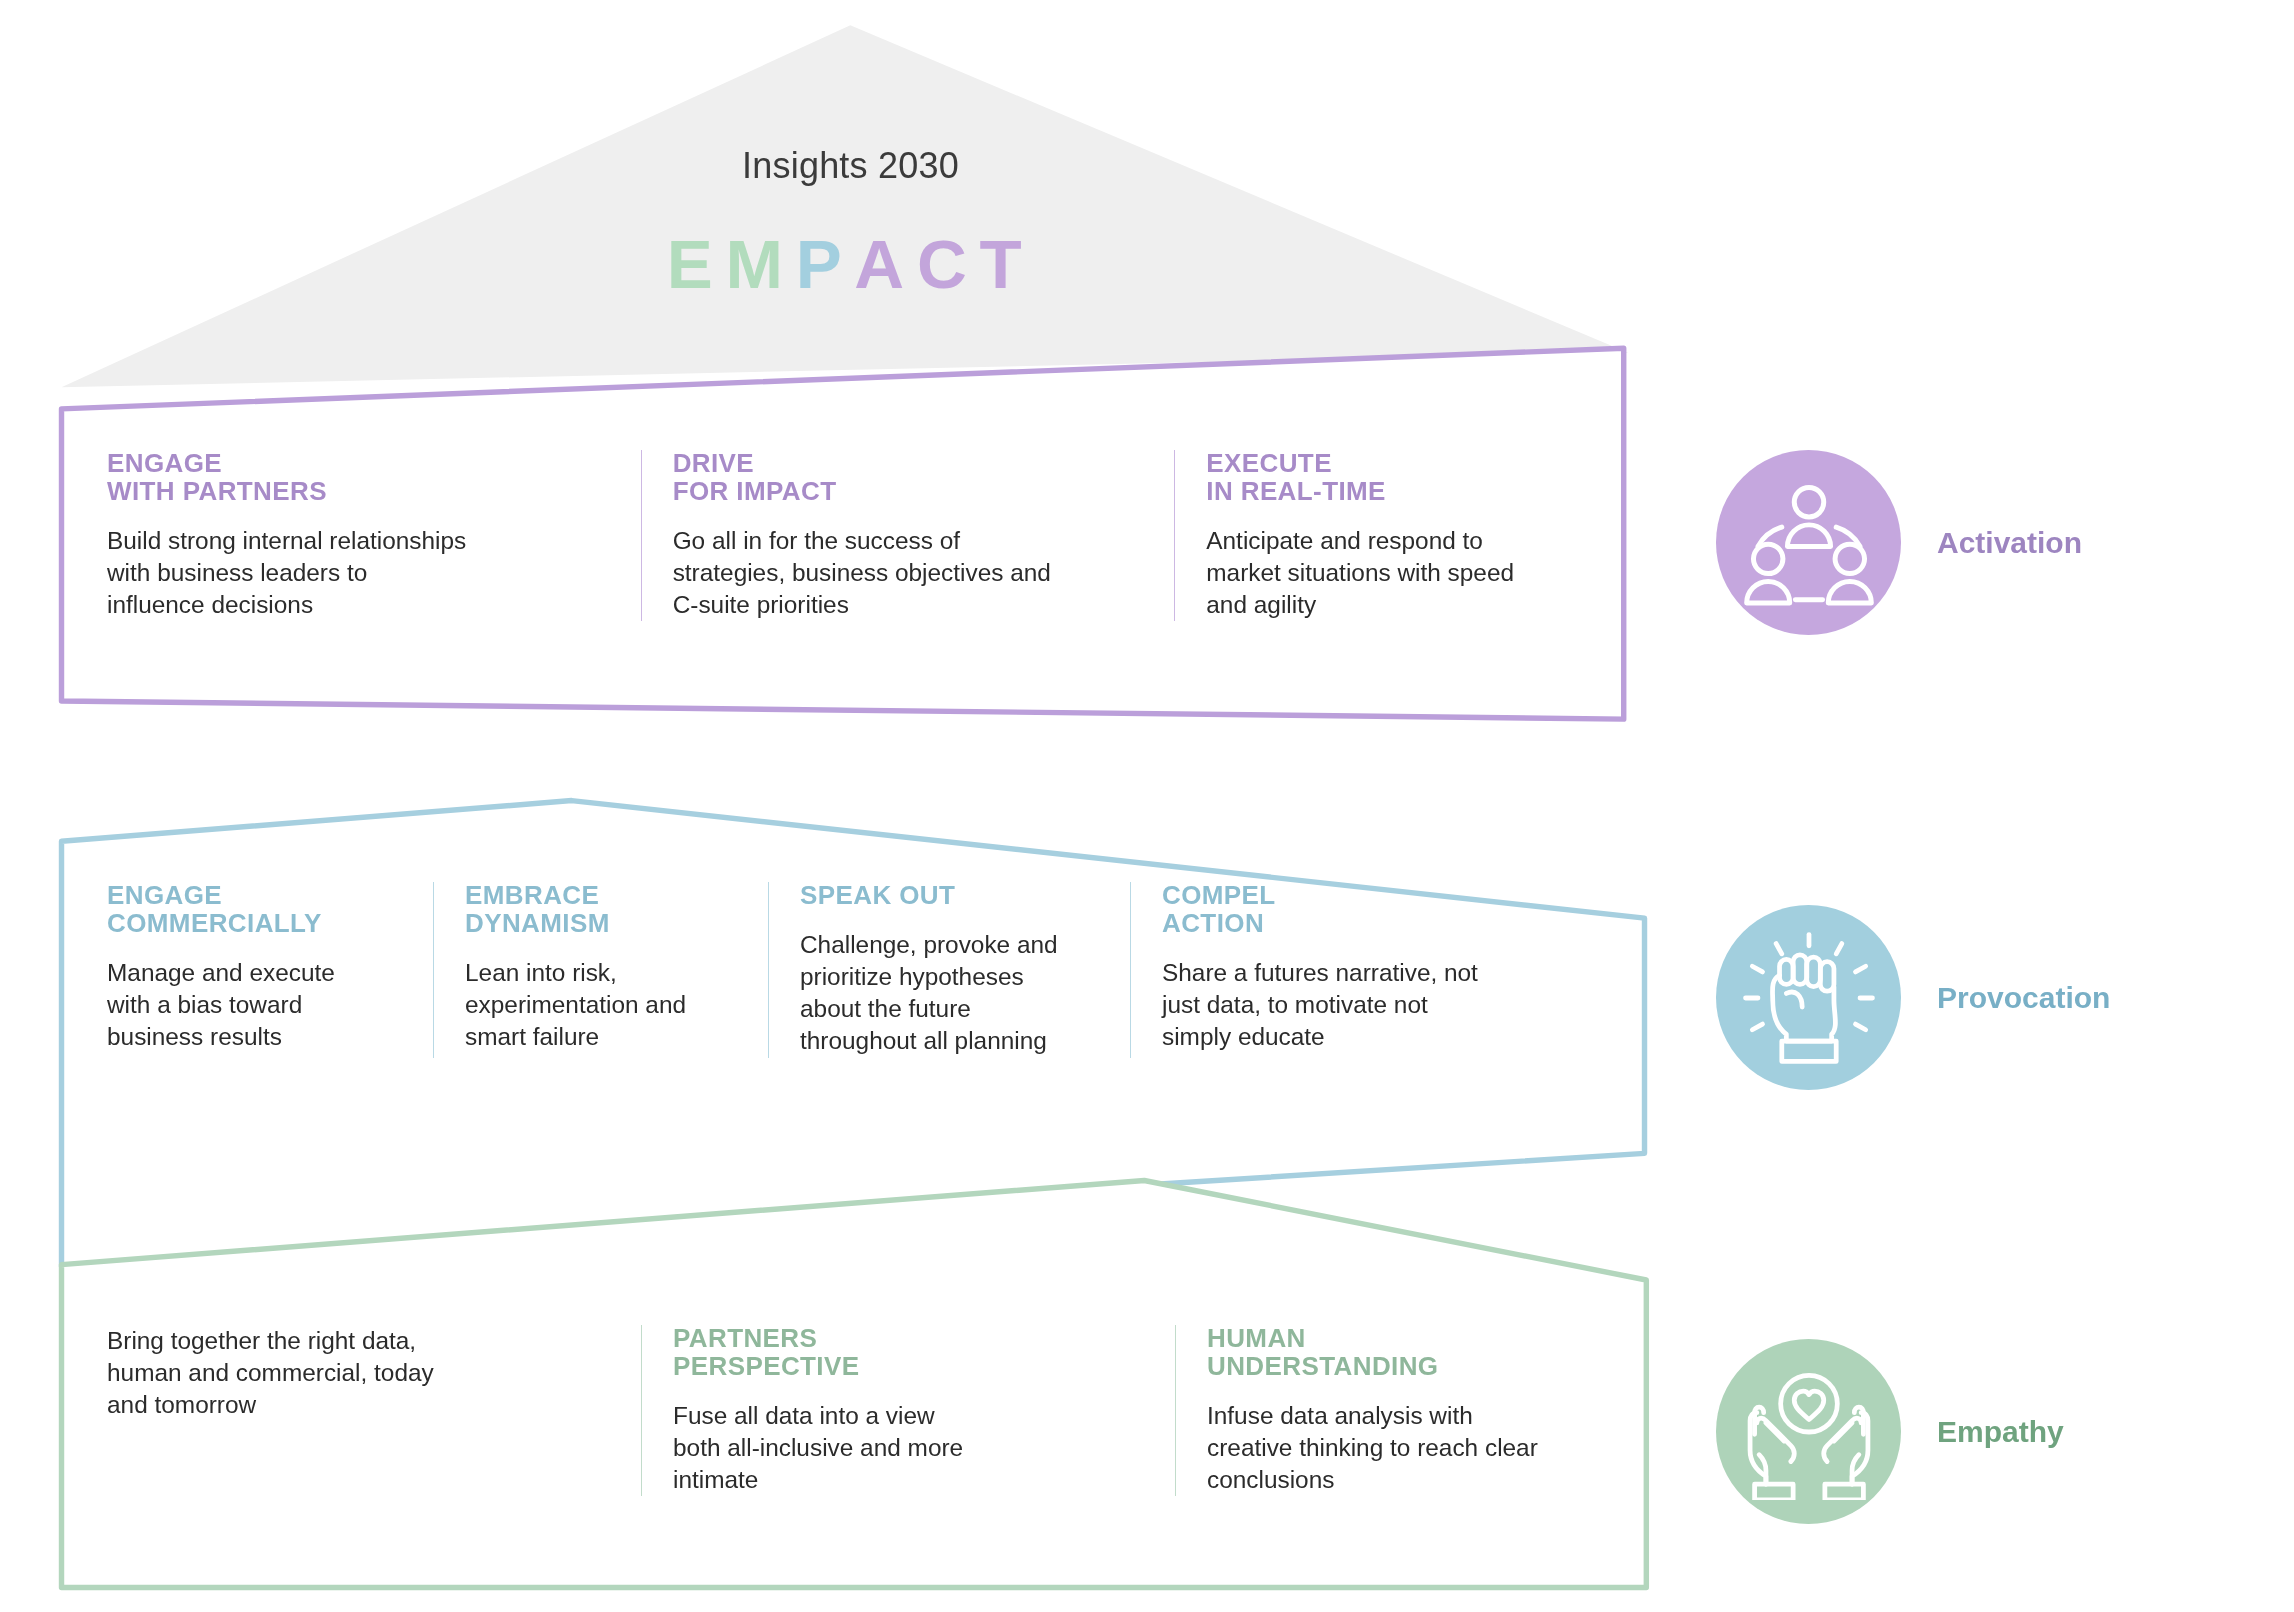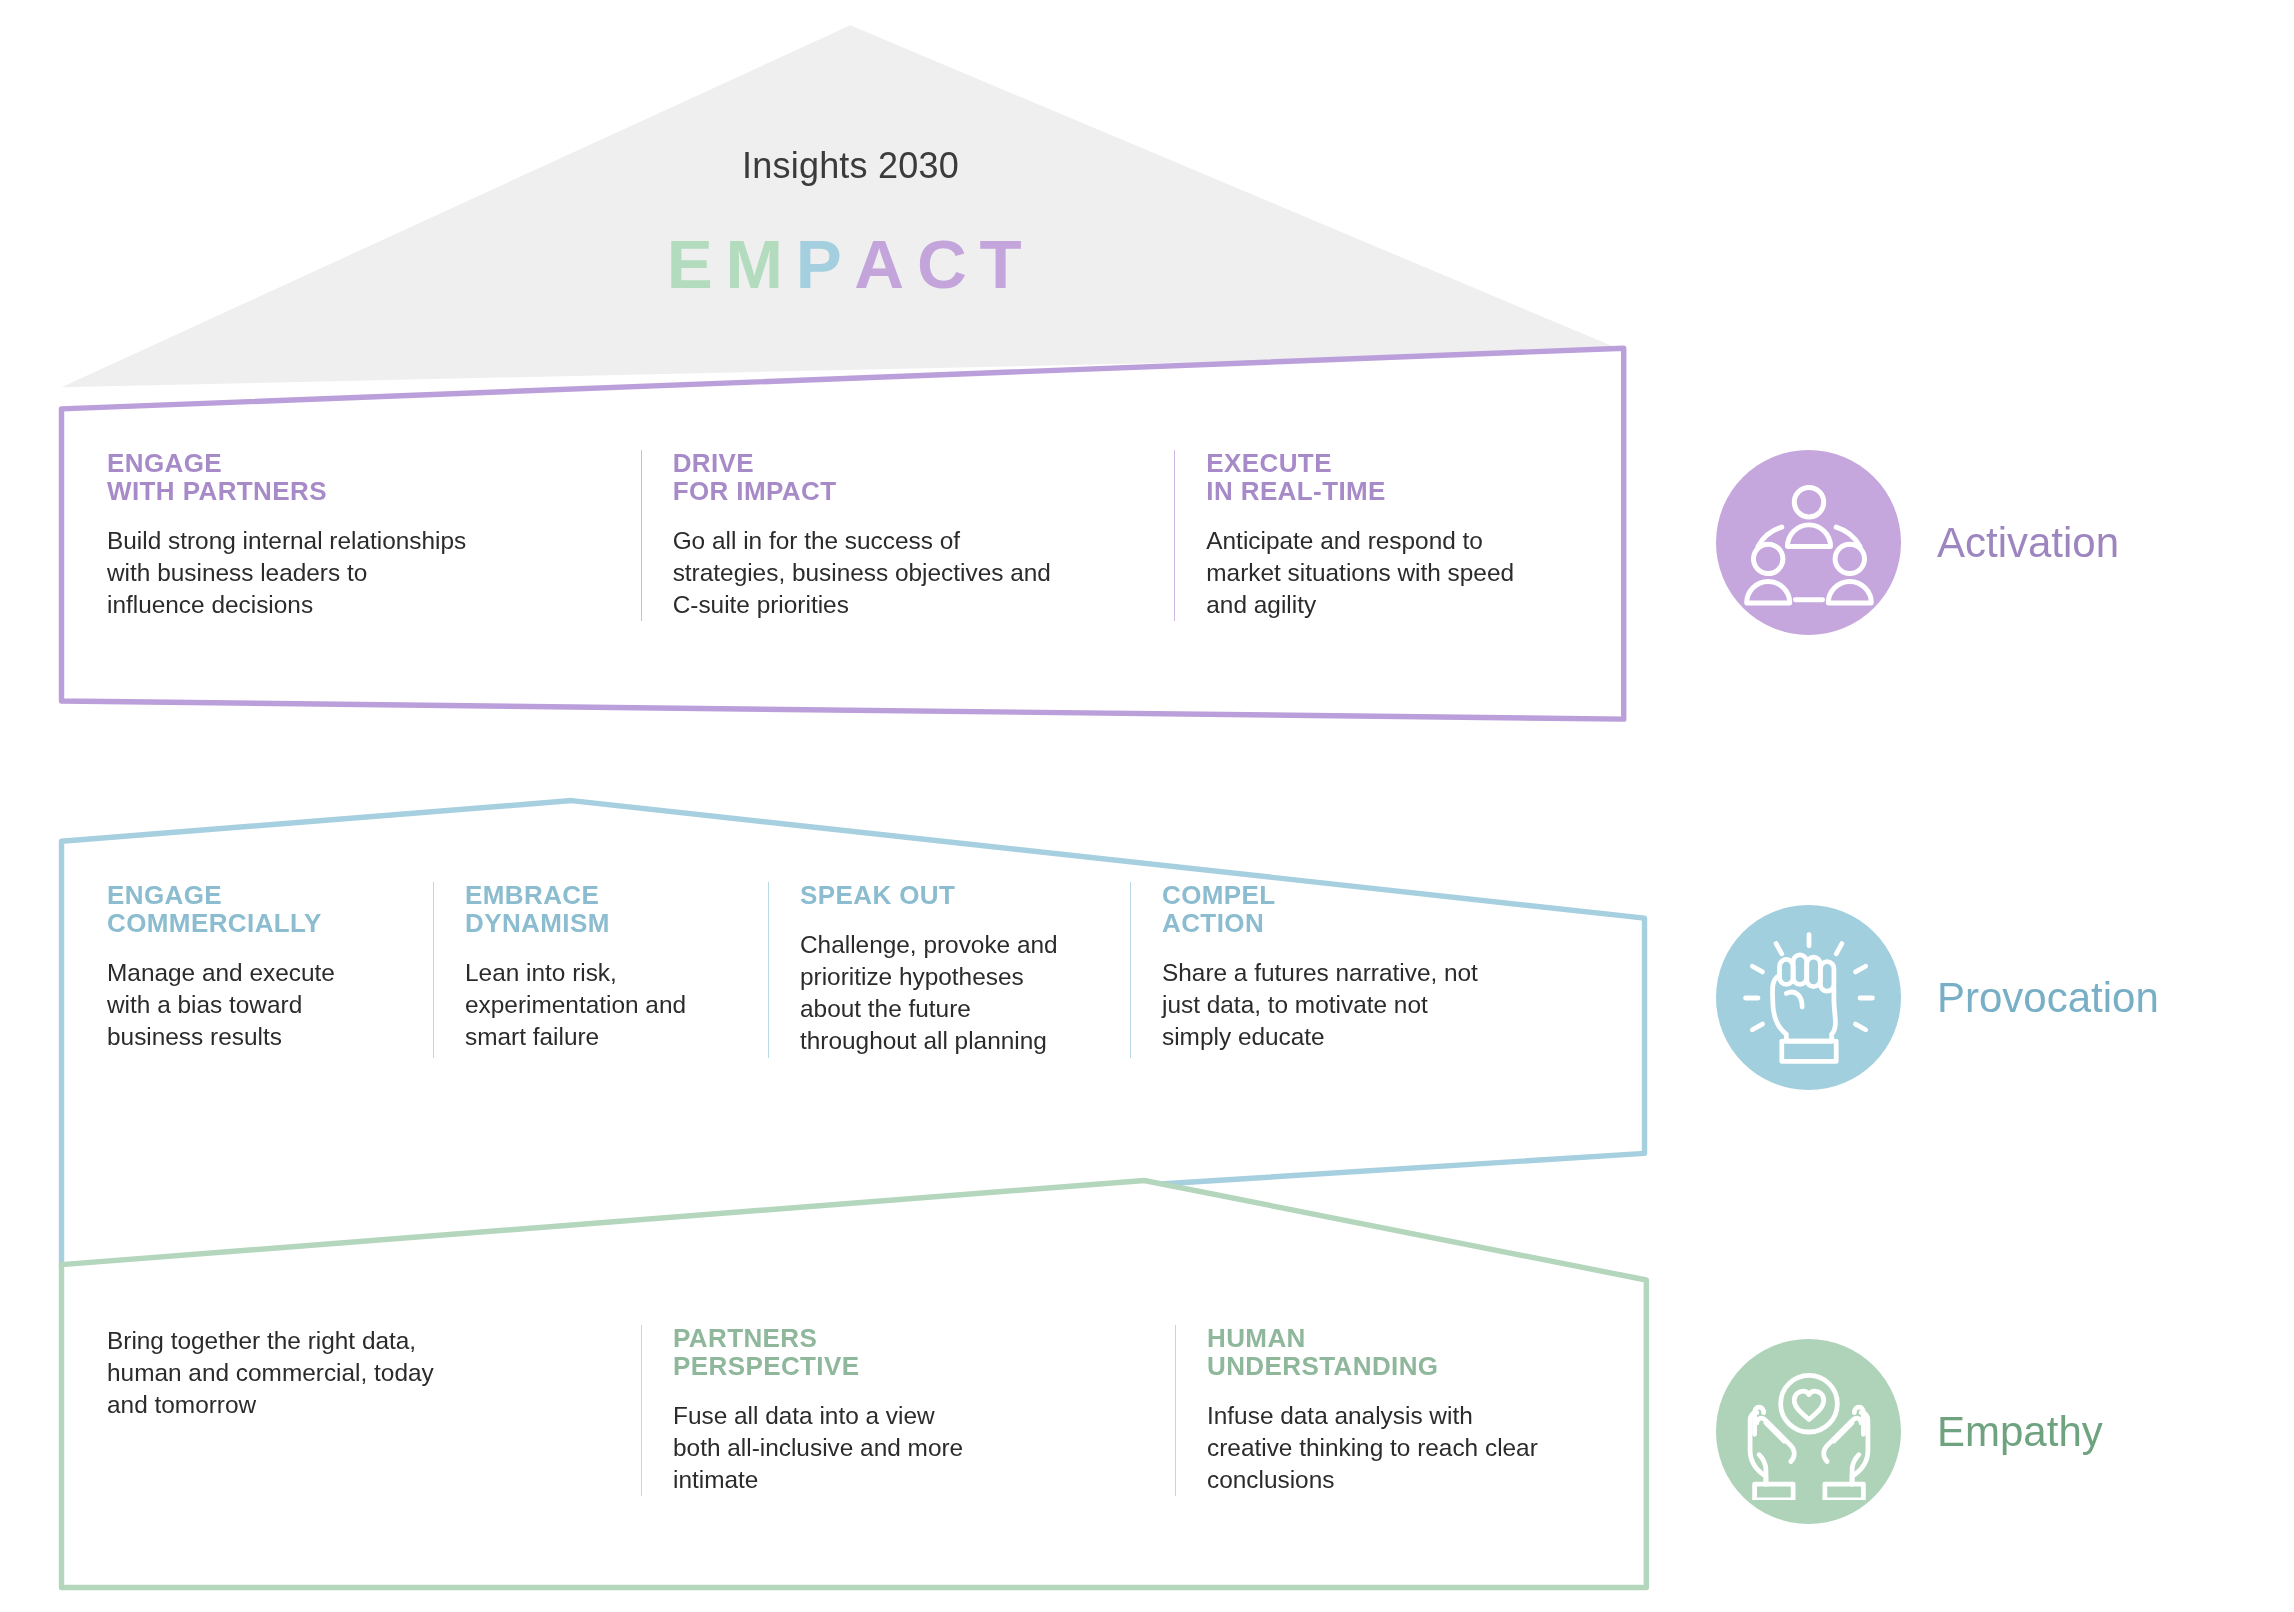--- a/index.html
+++ b/index.html
@@ -93,22 +93,22 @@
   .legend-circle {
     width: 185px;
     height: 185px;
     border-radius: 50%;
     display: flex;
     align-items: center;
     justify-content: center;
     flex: 0 0 auto;
   }
   .legend-label {
-    font-size: 42px;
-    font-weight: normal;
+    font-size: 30px;
+    font-weight: bold;
     white-space: nowrap;
   }
   .legend-circle svg { display: block; }
 </style>
 </head>
 <body>
 
 <div id="stage">
 
   <svg id="frame-svg" viewBox="0 0 2536 1782">

